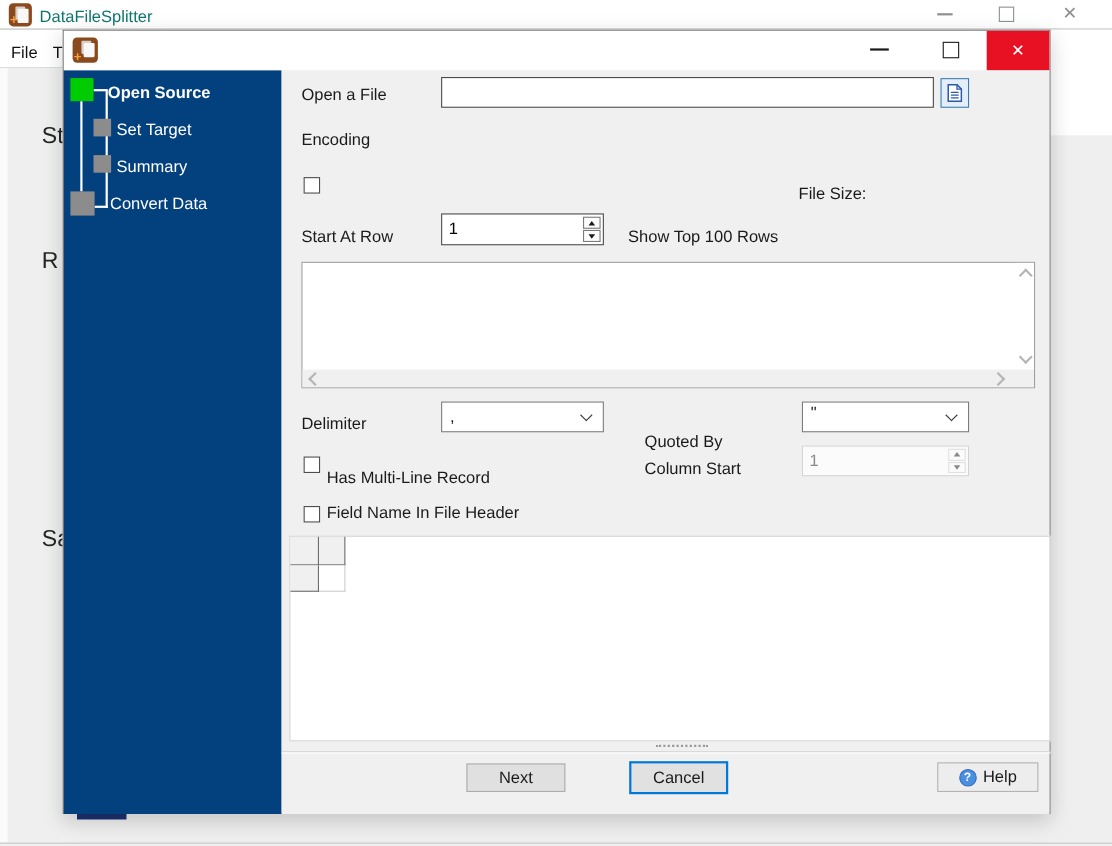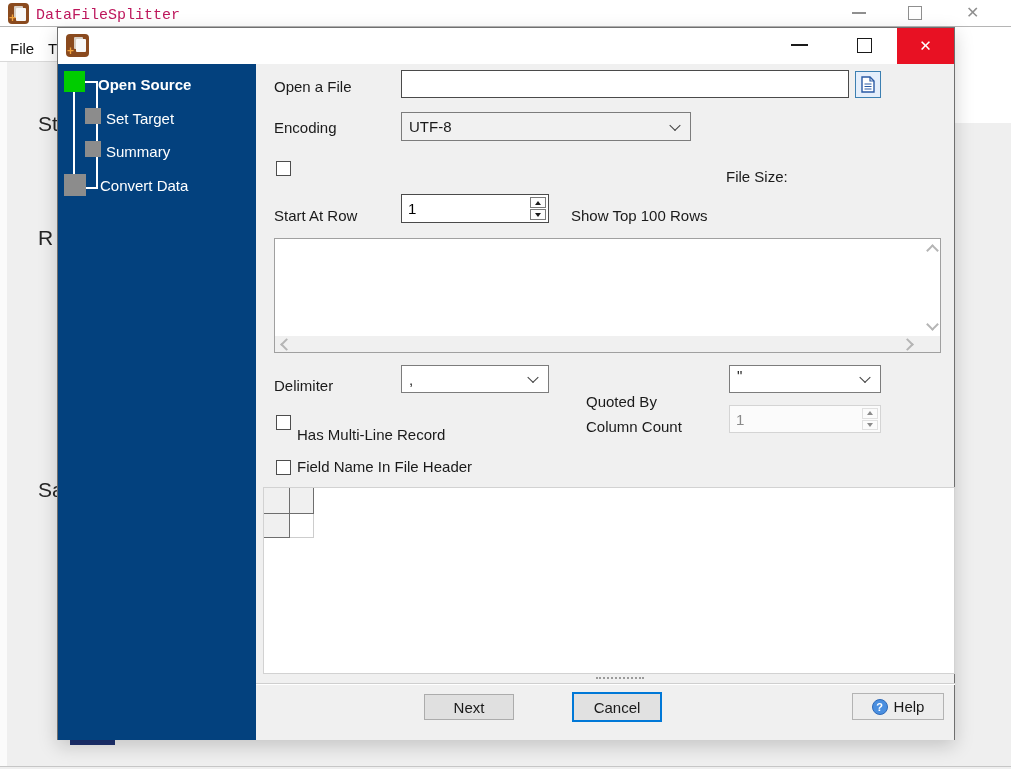--- a/index.html
+++ b/index.html
@@ -15,21 +15,21 @@
   .bg-titlebar { left:0; top:0; width:1011px; height:26px; background:#ffffff; }
   .titlebar-sep { left:0; top:26px; width:1011px; height:1px; background:#b5b5b5; }
   .bg-menubar { left:0; top:27px; width:1011px; height:35px; background:#ffffff; }
   .bg-menu-sep { left:0; top:61px; width:57px; height:1px; background:#d9d9d9; }
   .bg-body { left:0; top:62px; width:1011px; height:704px; background:#efefef; }
   .bg-left-strip { left:0; top:62px; width:7px; height:704px; background:#fbfbfb; }
   .bg-right-white { left:955px; top:27px; width:56px; height:96px; background:#ffffff; }
   .bg-bottom-line { left:0; top:766px; width:1011px; height:1px; background:#c6c6c6; }
   .bg-navy-notch { left:70px; top:740px; width:45px; height:5px; background:#1c3170; }
 
-  .bg-title-text { left:36px; top:7px; font-size:15px; color:#be185d;font-family:Liberation Mono, monospace; }
+  .bg-title-text { left:36px; top:7px; font-size:15px; color:#0f766e; }
   .menu-item { top:40px; font-size:15px; color:#111; cursor:default; }
   .menu-file { left:10px; }
   .menu-trunc { left:48px; }
 
   .partials-clip { left:0; top:62px; width:57px; height:700px; overflow:hidden; }
   .partial { position:absolute; left:38px; font-size:21px; color:#262626; white-space:nowrap; }
 
   
   .ctl-dash { width:14px; height:2px; background:#8f8f8f; }
   .ctl-square { width:12px; height:12px; border:1.5px solid #8f8f8f; background:transparent; }
@@ -213,24 +213,20 @@
       <svg width="14" height="17" viewBox="0 0 14 17">
         <path d="M1 1h8l4 4v11H1z" fill="#ffffff" stroke="#2a5aa5" stroke-width="1.4"></path>
         <path d="M9 1v4h4" fill="none" stroke="#2a5aa5" stroke-width="1.2"></path>
         <line x1="3.5" y1="8" x2="10.5" y2="8" stroke="#2a5aa5"></line>
         <line x1="3.5" y1="10.5" x2="10.5" y2="10.5" stroke="#2a5aa5"></line>
         <line x1="3.5" y1="13" x2="10.5" y2="13" stroke="#2a5aa5"></line>
       </svg>
     </div>
 
     <span class="lbl" style="left:216px; top:91px;">Encoding</span>
-    <div class="abs combo gray" style="left:343px; top:84px; width:290px; height:29px;">
-      <span class="val">UTF-8</span>
-      <span class="chev-down"></span>
-    </div>
     <span class="lbl" style="left:668px; top:94px;margin-top:46px;">File Size:</span>
 
     <span class="checkbox" style="left:218px; top:133px;"></span>
 
     <span class="lbl" style="left:216px; top:179px;">Start At Row</span>
     <div class="spinner" style="left:343px; top:166px; width:148px; height:29px;">
       <input value="1" style="">
       <div class="spin-btns">
         <div class="spin-btn">
             <span class="tri-up"></span>
@@ -259,21 +255,21 @@
       <span class="chev-down"></span>
     </div>
     <span class="lbl" style="left:528px; top:349px;margin-top:16px;">Quoted By</span>
     <div class="abs combo" style="left:671px; top:337px; width:152px; height:28px;">
       <span class="val" style="align-self:flex-start; padding-top:1px;">"</span>
       <span class="chev-down"></span>
     </div>
 
     <span class="checkbox" style="left:218px; top:387px;"></span>
     <span class="lbl" style="left:239px; top:385px;margin-top:13px;">Has Multi-Line Record</span>
-    <span class="lbl" style="left:528px; top:390px;">Column Count</span>
+    <span class="lbl" style="left:528px; top:390px;">Column Start</span>
     <div class="spinner disabled" style="left:671px; top:377px; width:152px; height:28px;">
       <input disabled="" value="1" style="">
       <div class="spin-btns">
         <div class="spin-btn">
             <span class="tri-up"></span>
           </div>
         <div class="spin-btn">
             <span class="tri-down"></span>
           </div>
       </div>

